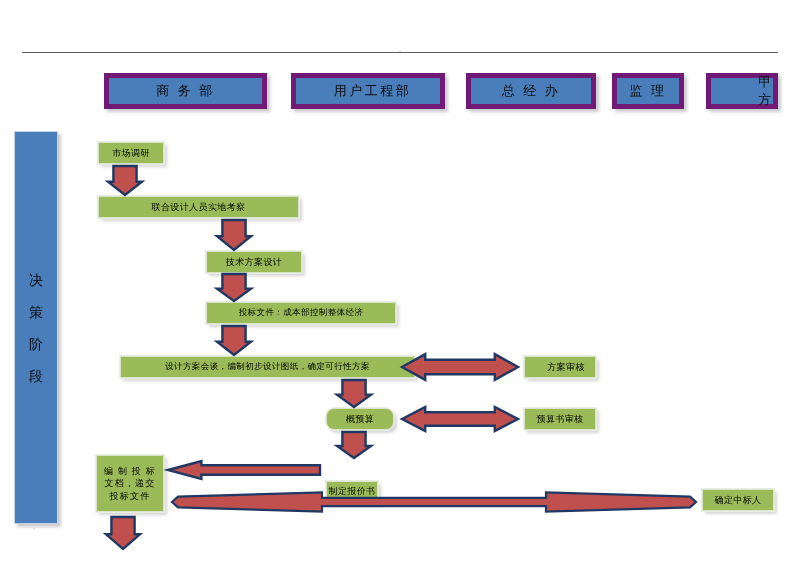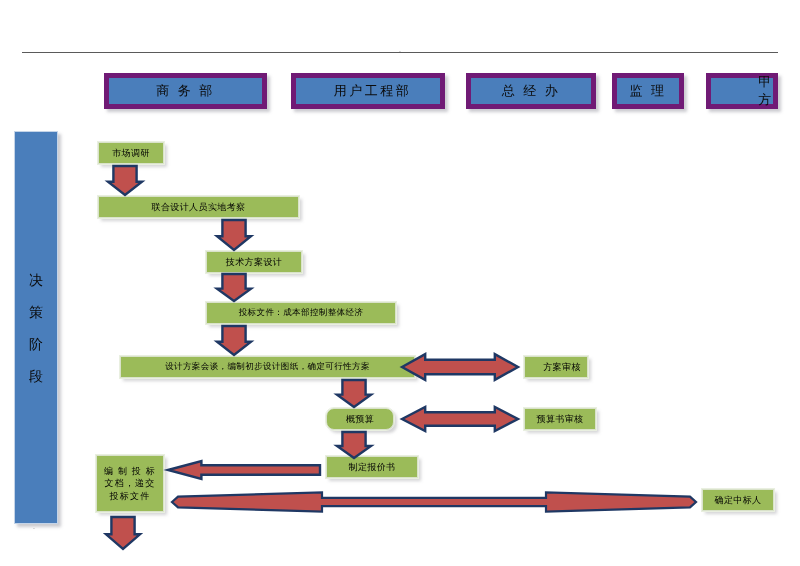--- a/index.html
+++ b/index.html
@@ -129,24 +129,24 @@
   <div class="node hdr" style="left: 291px; top: 73px; width: 154px; height: 36px; padding-left: 9px;">用户工程部</div>
   <div class="node hdr" style="left: 466px; top: 73px; width: 130px; height: 36px;">总 经 办</div>
   <div class="node hdr" style="left: 612px; top: 73px; width: 72px; height: 36px;">监 理</div>
   <div class="node hdr" style="left: 706px; top: 73px; width: 72px; height: 36px; padding-left: 48px;">甲 方</div>
 
   <div class="node proc" style="left: 98px; top: 142px; width: 66px; height: 22px;">市场调研</div>
   <div class="node proc" style="left: 98px; top: 196px; width: 201px; height: 22px;">联合设计人员实地考察</div>
   <div class="node proc" style="left: 206px; top: 251px; width: 96px; height: 22px;">技术方案设计</div>
   <div class="node proc small" style="left: 206px; top: 302px; width: 190px; height: 22px;">投标文件：成本部控制整体经济</div>
   <div class="node proc small" style="left: 98px; top: 356px; width: 295px; height: 22px; margin-left: 22px;">设计方案会谈，编制初步设计图纸，确定可行性方案</div>
-  <div class="node proc" style="left: 524px; top: 356px; width: 64px; height: 22px; padding-left: 12px;">方案审核</div>
+  <div class="node proc" style="left: 524px; top: 356px; width: 72px; height: 22px; padding-left: 12px;">方案审核</div>
   <div class="node proc" style="left: 326px; top: 408px; width: 68px; height: 22px; border-radius: 8px;">概预算</div>
   <div class="node proc" style="left: 524px; top: 408px; width: 72px; height: 22px;">预算书审核</div>
-  <div class="node proc" style="left: 326px; top: 456px; width: 92px; height: 22px;">制定报价书</div>
+  <div class="node proc" style="left: 326px; top: 481px; width: 52px; height: 22px; font-family: Liberation Mono, monospace;">制定报价书</div>
   <div class="node proc multiline" style="left: 96px; top: 455px; width: 68px; height: 57px;">编 制 投 标
 文档，递交
 投标文件</div>
   <div class="node proc" style="left: 702px; top: 489px; width: 72px; height: 22px;">确定中标人</div>
 
   <div id="arrow-layer">
       <div class="arrow" style="left: 108px; top: 166px; width: 34px; height: 29px;">
         <svg width="34" height="29" viewBox="0 0 34 29">
           <polygon points="5.4,0.0 28.6,0.0 28.6,15.7 34.0,15.7 17.0,29.0 0.0,15.7 5.4,15.7" fill="#c0504d" stroke="#1f3864" stroke-width="2.4"></polygon>
         </svg>

